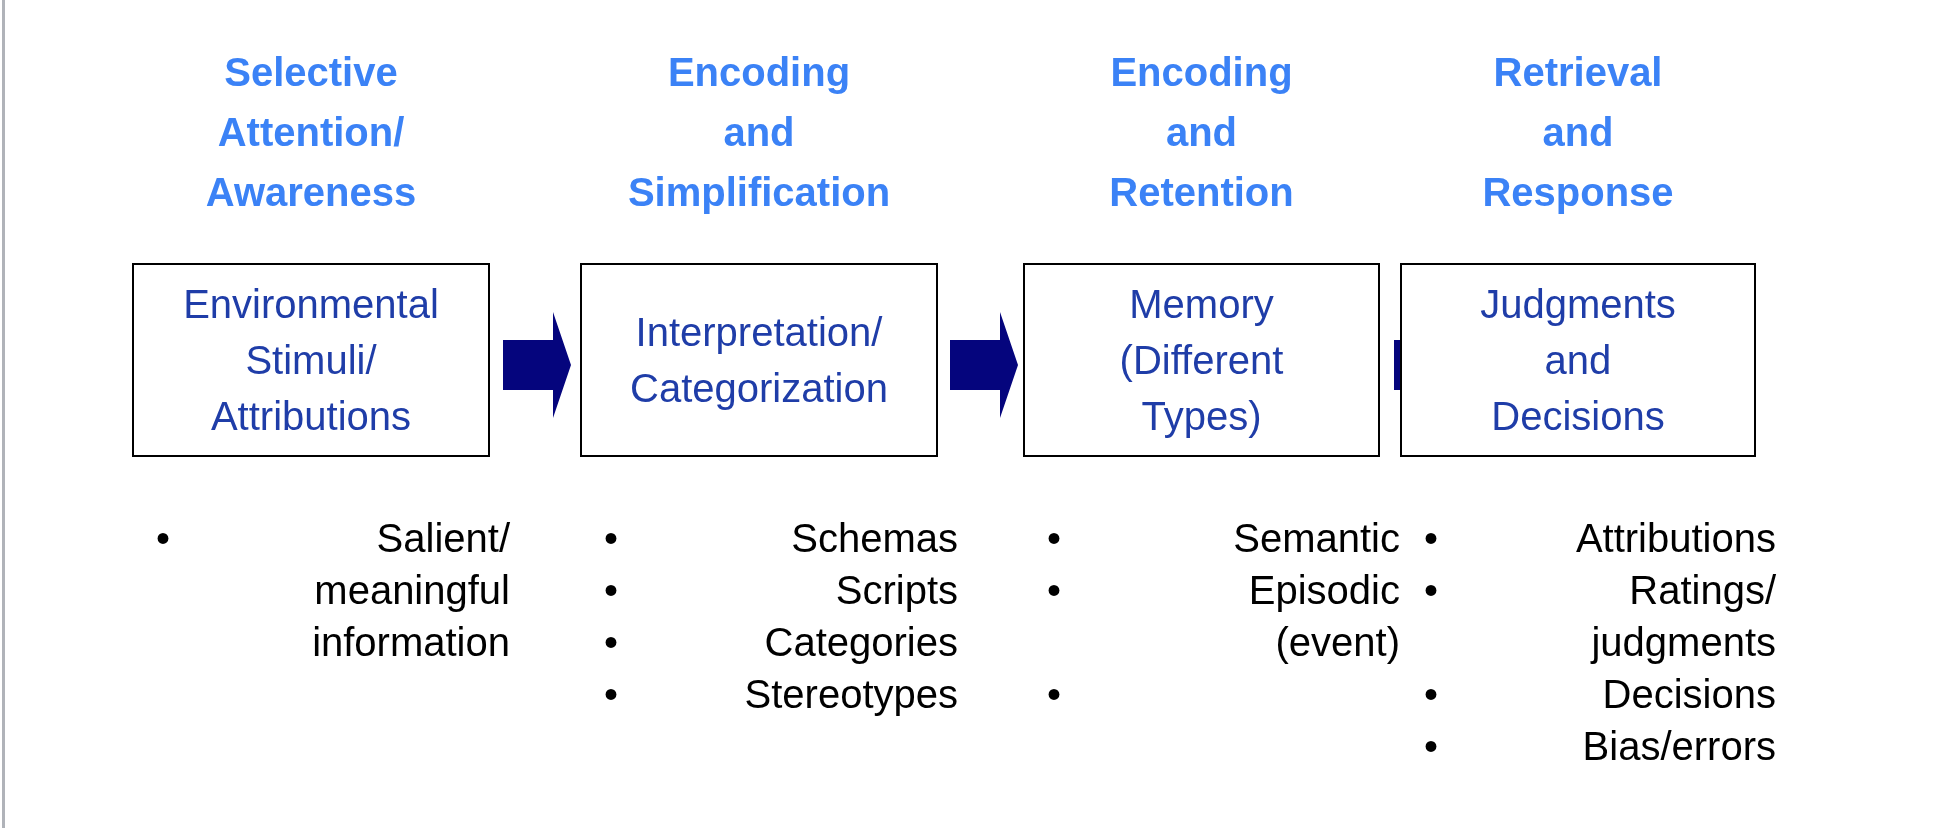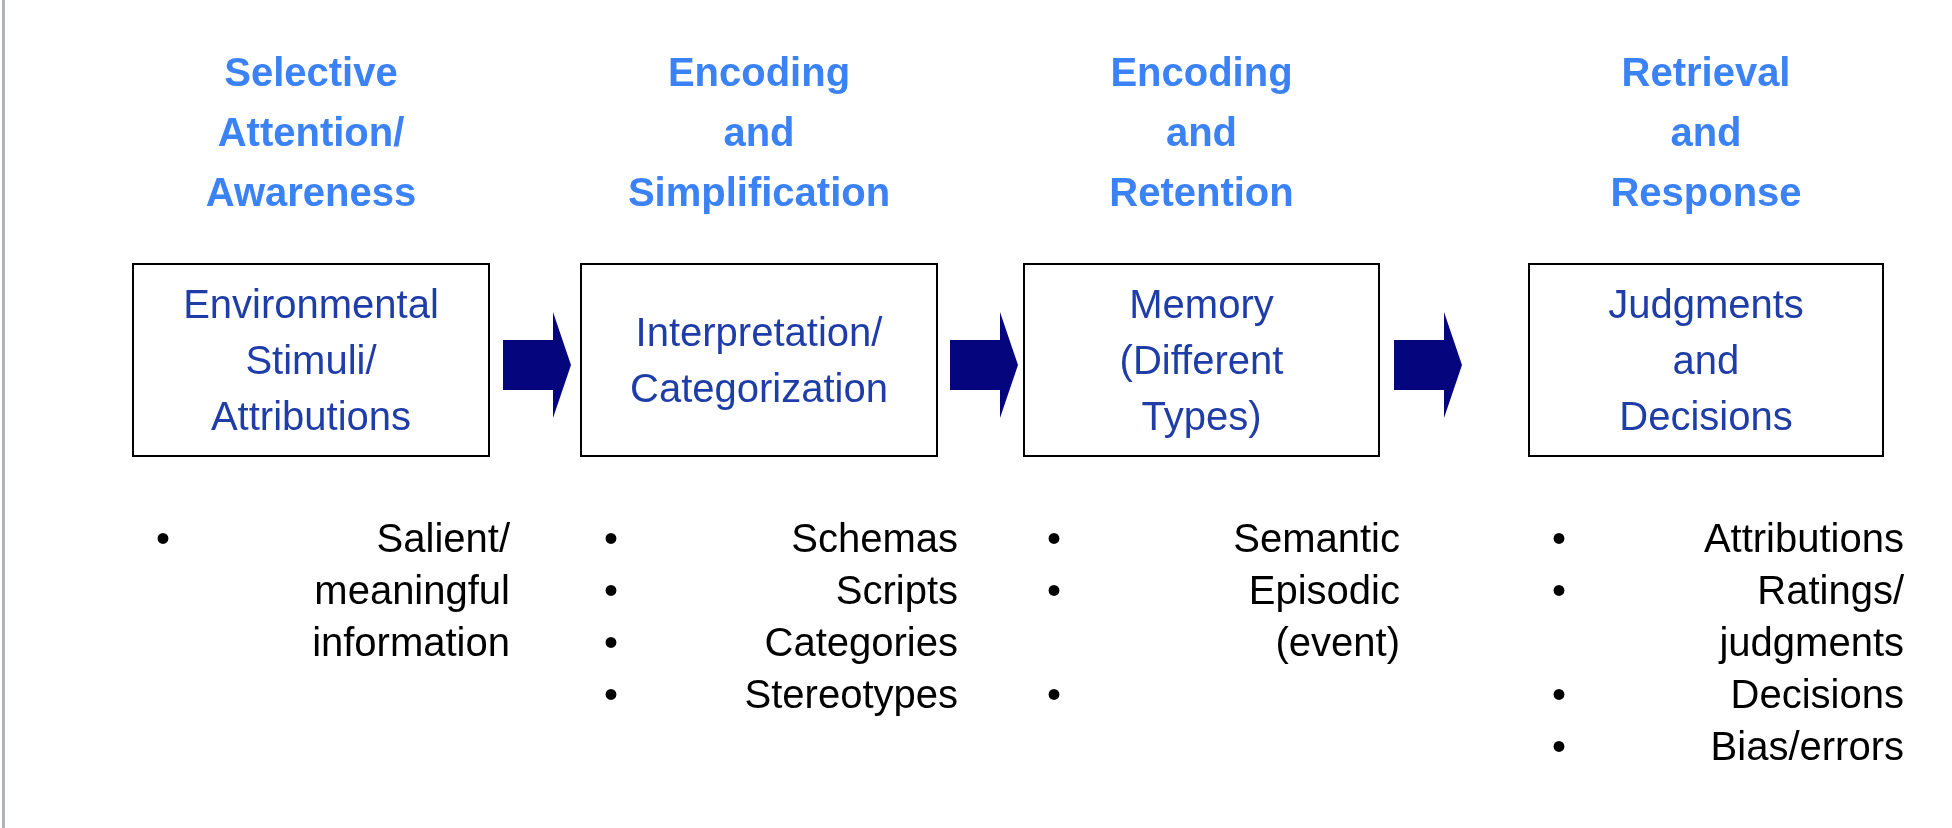--- a/index.html
+++ b/index.html
@@ -24,21 +24,21 @@
     background: #b0b3b9;
   }
   .stage-col {
     position: absolute;
     top: 0;
     height: 828px;
   }
   .c1 { left: 132px;  width: 358px; }
   .c2 { left: 580px;  width: 358px; }
   .c3 { left: 1023px; width: 357px; }
-  .c4 { left: 1528px; width: 356px; }
+  .c4 { left: 1400px; width: 356px; }
 
   .stage-header {
     position: absolute;
     top: 42px;
     left: -40px;
     right: -40px;
     text-align: center;
     font-size: 40px;
     font-weight: bold;
     line-height: 60px;

